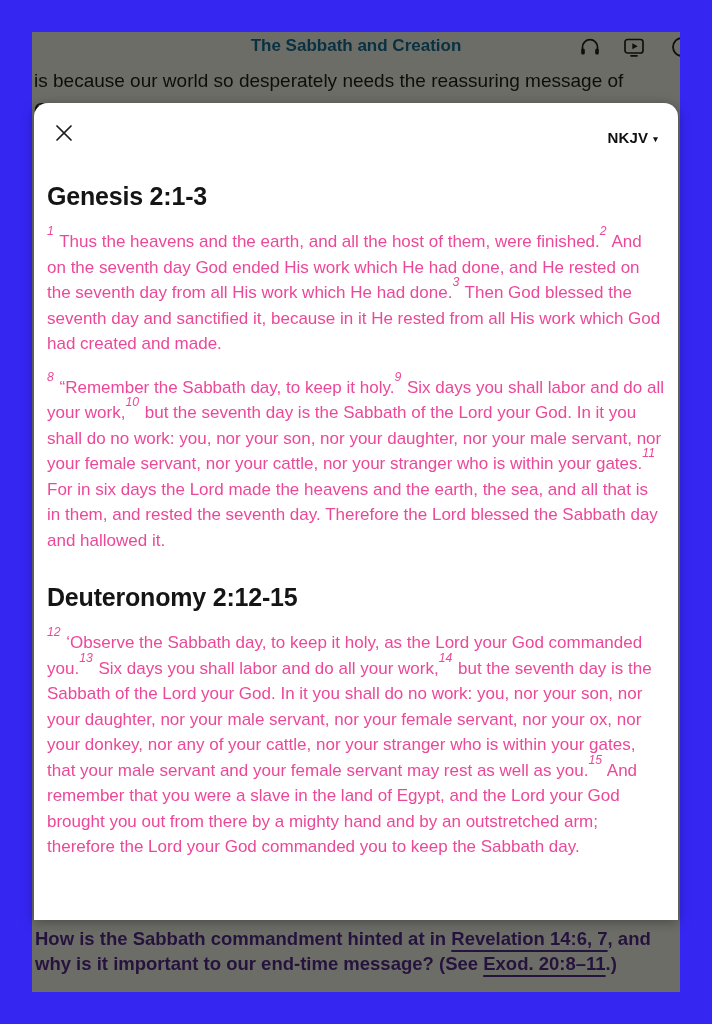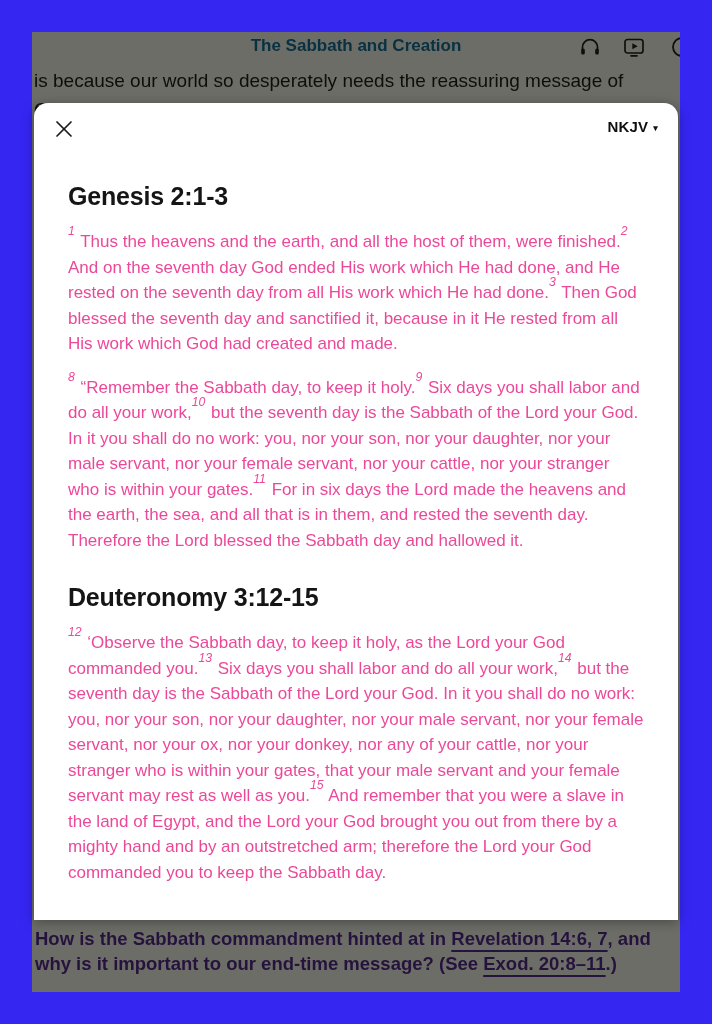--- a/index.html
+++ b/index.html
@@ -42,35 +42,35 @@
     position:absolute;inset:0;background:rgba(12,11,4,0.60);z-index:5;
   }
   
   .modal{
     position:absolute;left:34px;top:103px;width:644px;height:817px;
     background:#ffffff;border-radius:14px 14px 0 0;z-index:10;
     box-shadow:0 2px 12px rgba(0,0,0,0.35);
     overflow:hidden;
   }
   .modal-header{
-    display:flex;justify-content:space-between;align-items:flex-start;
+    display:flex;justify-content:space-between;align-items:flex-end;
     padding:13px 18px 0 16px;height:32px;
   }
   .close-btn{
     background:none;border:none;padding:2px;cursor:pointer;
     width:28px;height:28px;display:flex;align-items:center;justify-content:center;
   }
   .version-btn{
     background:none;border:none;padding:2px;cursor:pointer;
     font-family:"Liberation Sans", sans-serif;
     font-size:15px;font-weight:600;color:#101010;letter-spacing:0.2px;
     display:flex;align-items:center;gap:5px;
   }
   .caret{font-size:9px;position:relative;top:1px;}
-  .modal-content{padding:0 34px;}
+  .modal-content{padding:0 13px;}
   .section-heading{
     font-size:25px;font-weight:bold;color:#151515;
     margin:30px 0 0 0;letter-spacing:-0.2px;
   }
   .section-heading.first{margin-top:34px;}
   .verse-paragraph{
     margin:18px 0 0 0;font-size:17px;line-height:25.5px;color:#ec4899;
   }
   .verse-paragraph sup{
     font-style:italic;font-size:0.72em;line-height:0;
@@ -126,16 +126,16 @@
     </button>
     <button class="version-btn">
       <span>NKJV</span>
       <span class="caret">▾</span>
     </button>
   </div>
   <div class="modal-content" id="sections-root">
       <h2 class="section-heading first">Genesis 2:1-3</h2>
       <p class="verse-paragraph"><sup>1</sup> Thus the heavens and the earth, and all the host of them, were finished.<sup>2</sup> And on the seventh day God ended His work which He had done, and He rested on the seventh day from all His work which He had done.<sup>3</sup> Then God blessed the seventh day and sanctified it, because in it He rested from all His work which God had created and made.</p>
       <p class="verse-paragraph"><sup>8</sup> “Remember the Sabbath day, to keep it holy.<sup>9</sup> Six days you shall labor and do all your work,<sup>10</sup> but the seventh day is the Sabbath of the Lord your God. In it you shall do no work: you, nor your son, nor your daughter, nor your male servant, nor your female servant, nor your cattle, nor your stranger who is within your gates.<sup>11</sup> For in six days the Lord made the heavens and the earth, the sea, and all that is in them, and rested the seventh day. Therefore the Lord blessed the Sabbath day and hallowed it.</p>
-      <h2 class="section-heading">Deuteronomy 3:12-15</h2>
+      <h2 class="section-heading">Deuteronomy 2:12-15</h2>
       <p class="verse-paragraph"><sup>12</sup> ‘Observe the Sabbath day, to keep it holy, as the Lord your God commanded you.<sup>13</sup> Six days you shall labor and do all your work,<sup>14</sup> but the seventh day is the Sabbath of the Lord your God. In it you shall do no work: you, nor your son, nor your daughter, nor your male servant, nor your female servant, nor your ox, nor your donkey, nor any of your cattle, nor your stranger who is within your gates, that your male servant and your female servant may rest as well as you.<sup>15</sup> And remember that you were a slave in the land of Egypt, and the Lord your God brought you out from there by a mighty hand and by an outstretched arm; therefore the Lord your God commanded you to keep the Sabbath day.</p>
     </div>
 </div>
 
 </body></html>

